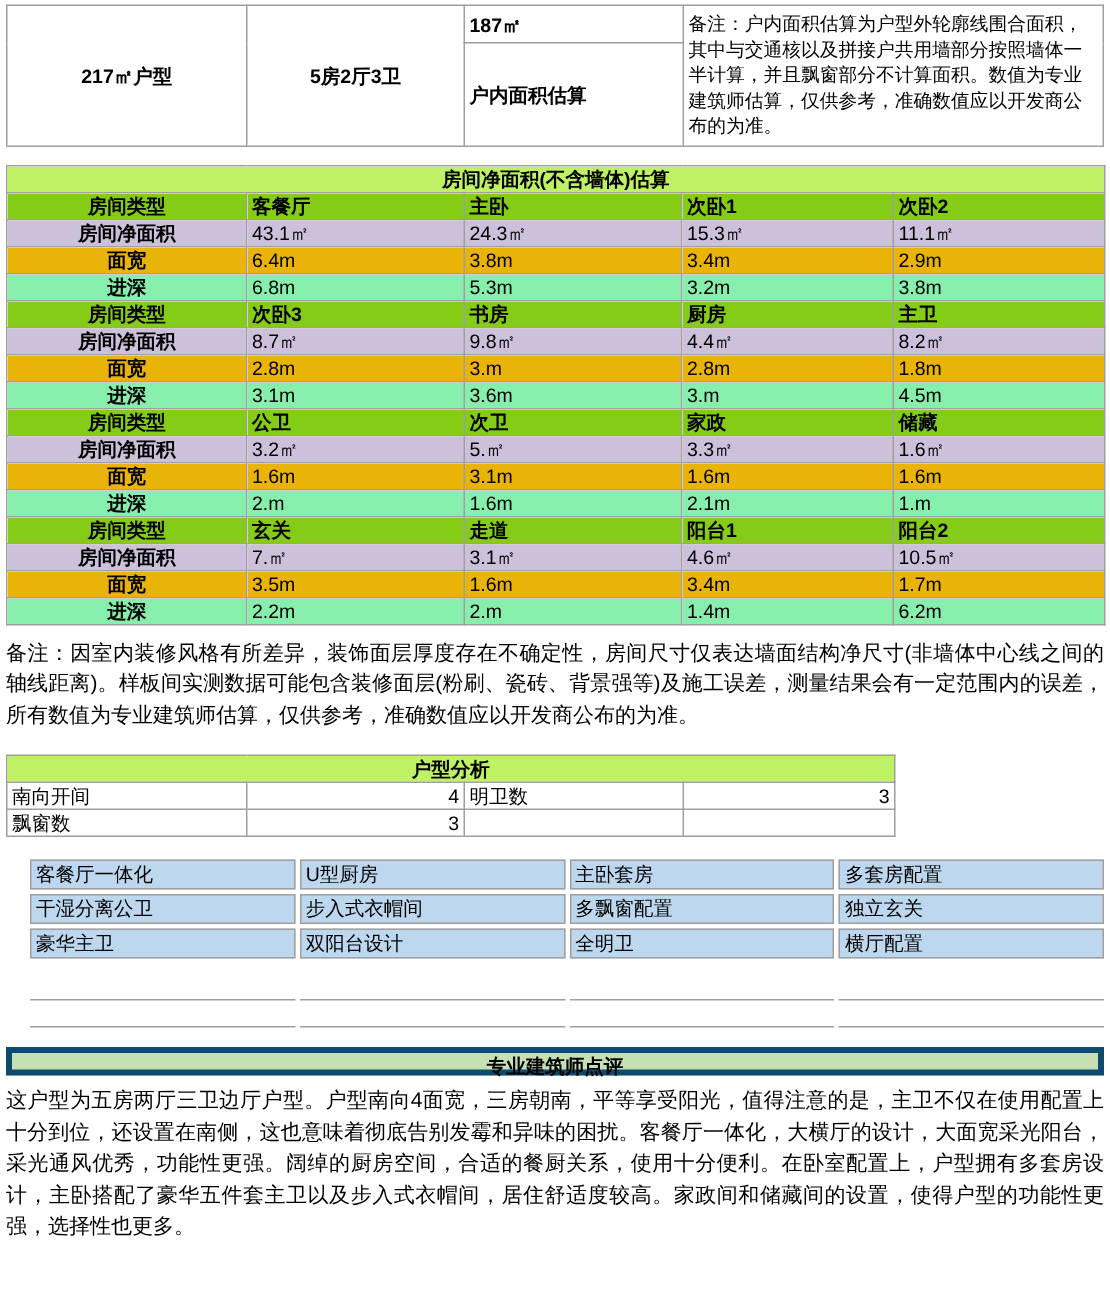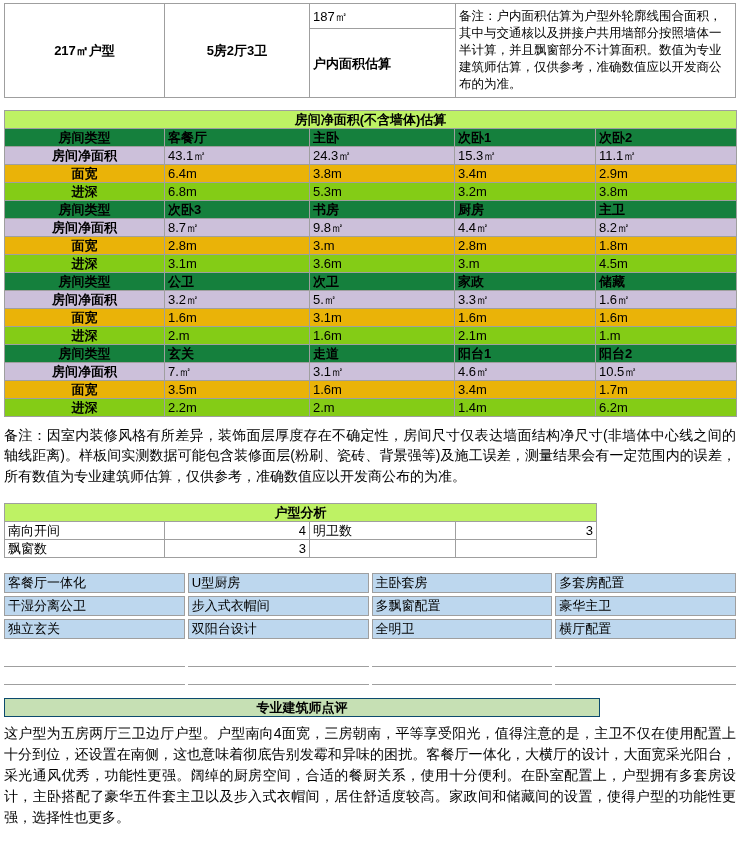--- a/index.html
+++ b/index.html
@@ -11,53 +11,53 @@
   .tbl td{border:1px solid #9f9f9f;padding:0 3px;height:17px;line-height:17px;
           white-space:nowrap;overflow:hidden;vertical-align:middle;}
   .green{background:#bef264;}
   .title-cell{text-align:center;font-weight:700;height:18px;}
 
   
   .head-tbl td{white-space:normal;}
   .cell-unit{text-align:center;font-weight:700;}
   .h-r1 td{height:24px;}
   .h-r2 td{height:68px;}
-  .area-val{font-weight:400;vertical-align:middle;margin-left:43px;}
+  .area-val{font-weight:700;vertical-align:middle;margin-left:43px;}
   .area-label{font-weight:700;vertical-align:middle;}
   .note-cell{font-size:12.5px;line-height:1.32;vertical-align:top;padding:2px 4px;}
 
   
-  .row-type td{font-weight:700;background:#15803d;}
+  .row-type td{font-weight:700;background:#84cc16;}
   .row-area td{background:#ccc0da;}
   .row-width td{background:#eab308;}
-  .row-depth td{background:#84cc16;}
+  .row-depth td{background:#86efac;}
   .row-label{font-weight:700;text-align:center;}
   .room-tbl{margin-top:12px;}
 
   
   .note{width:732px;font-size:14px;line-height:1.45;margin:8px 0 17px 0;text-align:justify;}
   .review-text{width:732px;font-size:14px;line-height:1.5;margin-top:6px;text-align:justify;}
 
   
   .analysis-tbl{width:592px;margin-bottom:15px;}
   .analysis-tbl td.lab{text-align:left;}
   .analysis-tbl td.val{text-align:right;}
 
   
   .flex-row{display:flex;width:732px;gap:3px;margin-bottom:13px;}
   .side-label{flex:0 0 156px;background:#c6e0b4;border:1px solid #9f9f9f;
               display:flex;align-items:center;justify-content:center;
               font-weight:700;font-size:13px;}
-  .grid4{flex:1;display:grid;grid-template-columns:repeat(4,1fr);gap:3px;}
+  .grid4{flex:1;display:grid;grid-template-columns:repeat(4,1fr);gap:3px;margin-left:16px;}
   .chip{background:#bdd7ee;border:1px solid #9f9f9f;font-size:13px;height:18px;
         line-height:18px;padding:0 3px;white-space:nowrap;overflow:hidden;}
   .blank-cell{background:#fff;border:none;border-bottom:1px solid #9f9f9f;height:14px;}
 
   
-  .bar{width:596px;box-sizing:border-box;border:1px solid #0c4a6e;background:#c6e0b4;
+  .bar{width:732px;box-sizing:border-box;border:4px solid #0c4a6e;background:#c6e0b4;
        text-align:center;font-weight:700;font-size:13px;height:19px;line-height:18px;}
 </style>
 </head>
 <body>
 
 <div class="page">
 
   <table class="tbl head-tbl">
     <colgroup>
         <col style="width:160px">
@@ -239,22 +239,22 @@
 
   <div class="flex-row">
     <div class="grid4">
       <div class="chip">客餐厅一体化</div>
       <div class="chip">U型厨房</div>
       <div class="chip">主卧套房</div>
       <div class="chip">多套房配置</div>
       <div class="chip">干湿分离公卫</div>
       <div class="chip">步入式衣帽间</div>
       <div class="chip">多飘窗配置</div>
+      <div class="chip">独立玄关</div>
       <div class="chip">豪华主卫</div>
-      <div class="chip">独立玄关</div>
       <div class="chip">双阳台设计</div>
       <div class="chip">全明卫</div>
       <div class="chip">横厅配置</div>
     </div>
   </div>
 
   <div class="flex-row">
     <div class="grid4">
       <div class="blank-cell"></div>
       <div class="blank-cell"></div>

